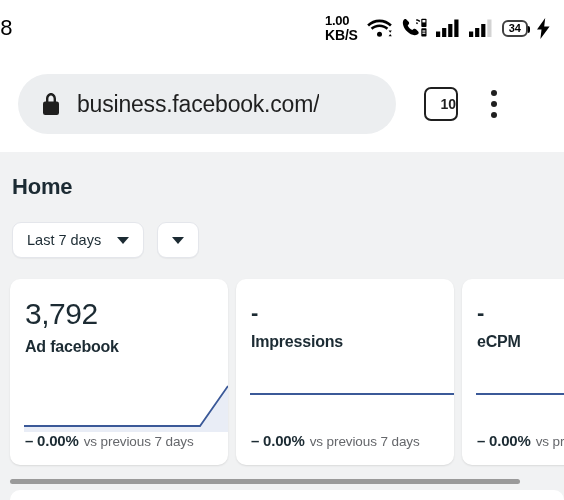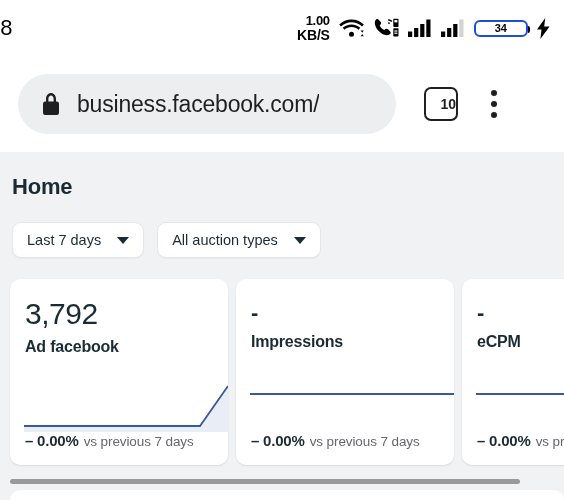--- a/index.html
+++ b/index.html
@@ -38,43 +38,43 @@
 
   .status-right {
     display: flex;
     align-items: center;
     gap: 9px;
   }
 
   .net-speed {
     display: flex;
     flex-direction: column;
-    align-items: flex-end;
+    align-items: flex-start;
     line-height: 1;
   }
   .net-speed .rate {
     font-size: 13px;
     font-weight: 700;
     color: #000;
     letter-spacing: -0.3px;
   }
   .net-speed .unit {
     font-size: 14px;
     font-weight: 700;
     color: #000;
     letter-spacing: -0.2px;
     margin-top: 1px;
   }
 
   .icon-svg { display: block; }
 
   .battery-pill {
-    border: 2px solid #1d4ed8;
+    border: 2px solid #404040;
     border-radius: 6px;
-    padding: 0 19px;
+    padding: 0 5px;
     height: 17px;
     display: flex;
     align-items: center;
     justify-content: center;
     position: relative;
   }
   .battery-pill .blevel {
     font-size: 11px;
     font-weight: 700;
     color: #000;
@@ -406,21 +406,20 @@
   <div class="page-title">Home</div>
 
   <div class="filters">
 
     <div class="filter-chip">
       <span class="flabel">Last 7 days</span>
       <span class="chevron-down"></span>
     </div>
 
     <div class="filter-chip">
-      <span class="flabel">All auction types</span>
       <span class="chevron-down"></span>
     </div>
 
   </div>
 
   <div class="cards-scroller">
 
     <div class="metric-card">
       <div class="card-value">3,792</div>
       <div class="card-label">Ad facebook</div>

